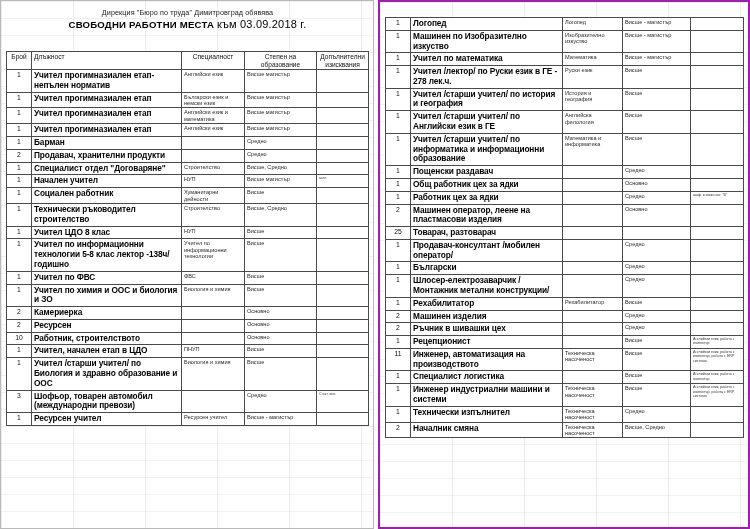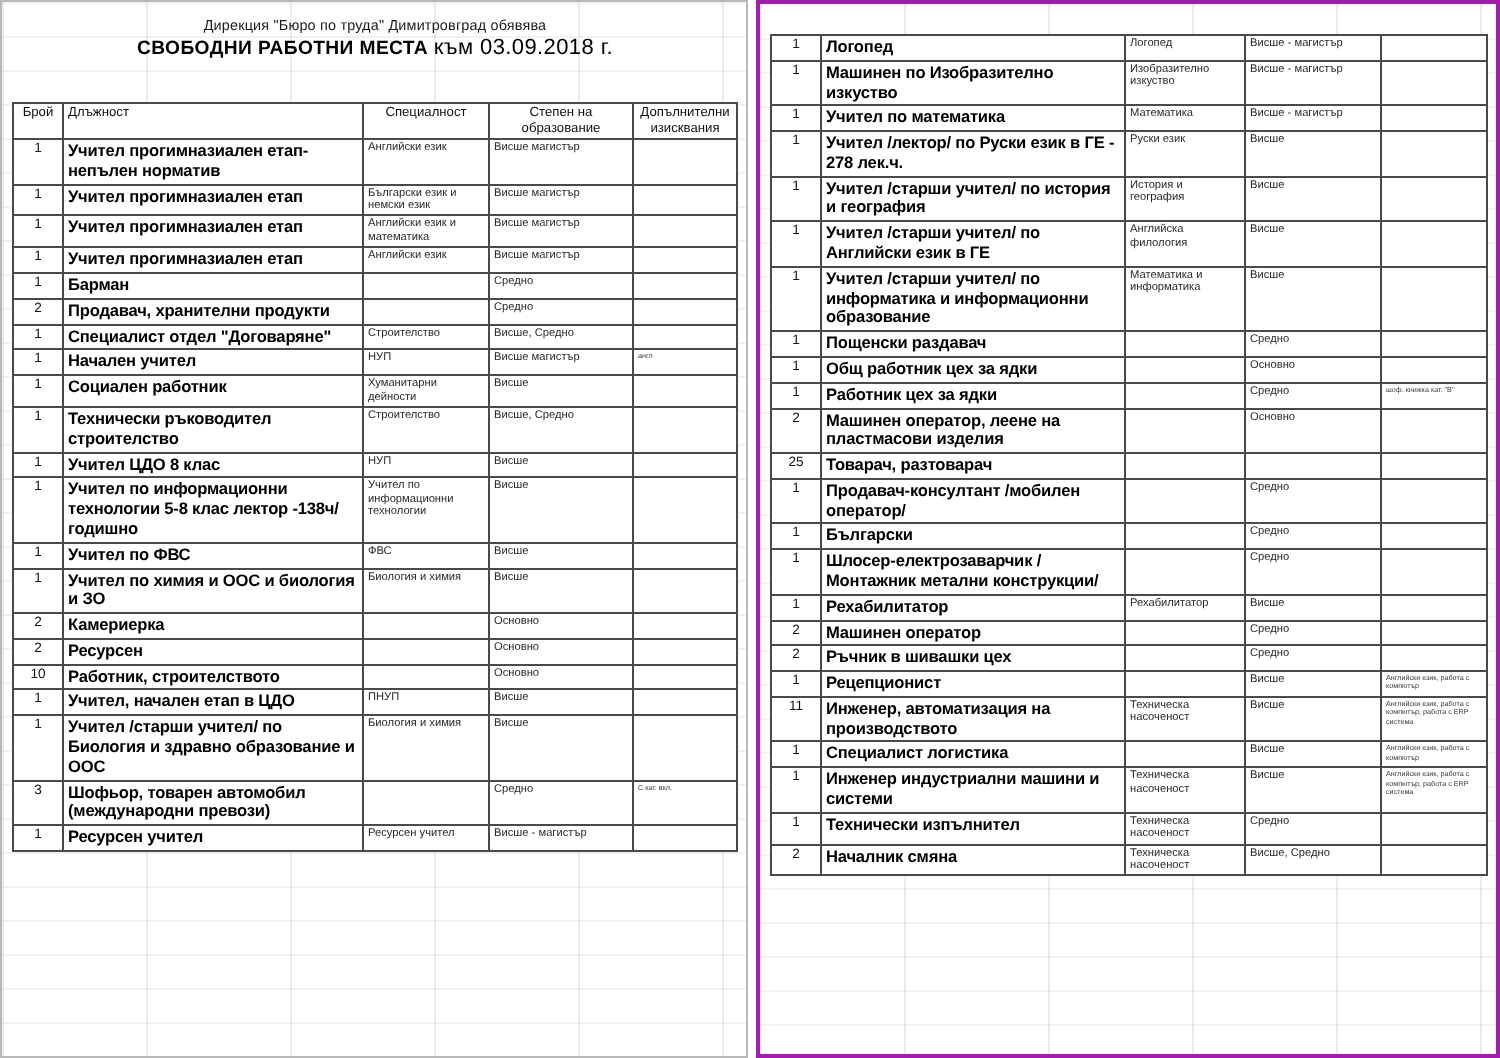--- a/index.html
+++ b/index.html
@@ -454,21 +454,21 @@
           </tr>
           <tr>
             <td class="c-broy">1</td>
             <td class="c-pos">Рехабилитатор</td>
             <td class="c-spec">Рехабилитатор</td>
             <td class="c-edu">Висше</td>
             <td class="c-extra"></td>
           </tr>
           <tr>
             <td class="c-broy">2</td>
-            <td class="c-pos">Машинен оператор</td>
+            <td class="c-pos">Машинен изделия</td>
             <td class="c-spec"></td>
             <td class="c-edu">Средно</td>
             <td class="c-extra"></td>
           </tr>
           <tr>
             <td class="c-broy">2</td>
             <td class="c-pos">Ръчник в шивашки цех</td>
             <td class="c-spec"></td>
             <td class="c-edu">Средно</td>
             <td class="c-extra"></td>

